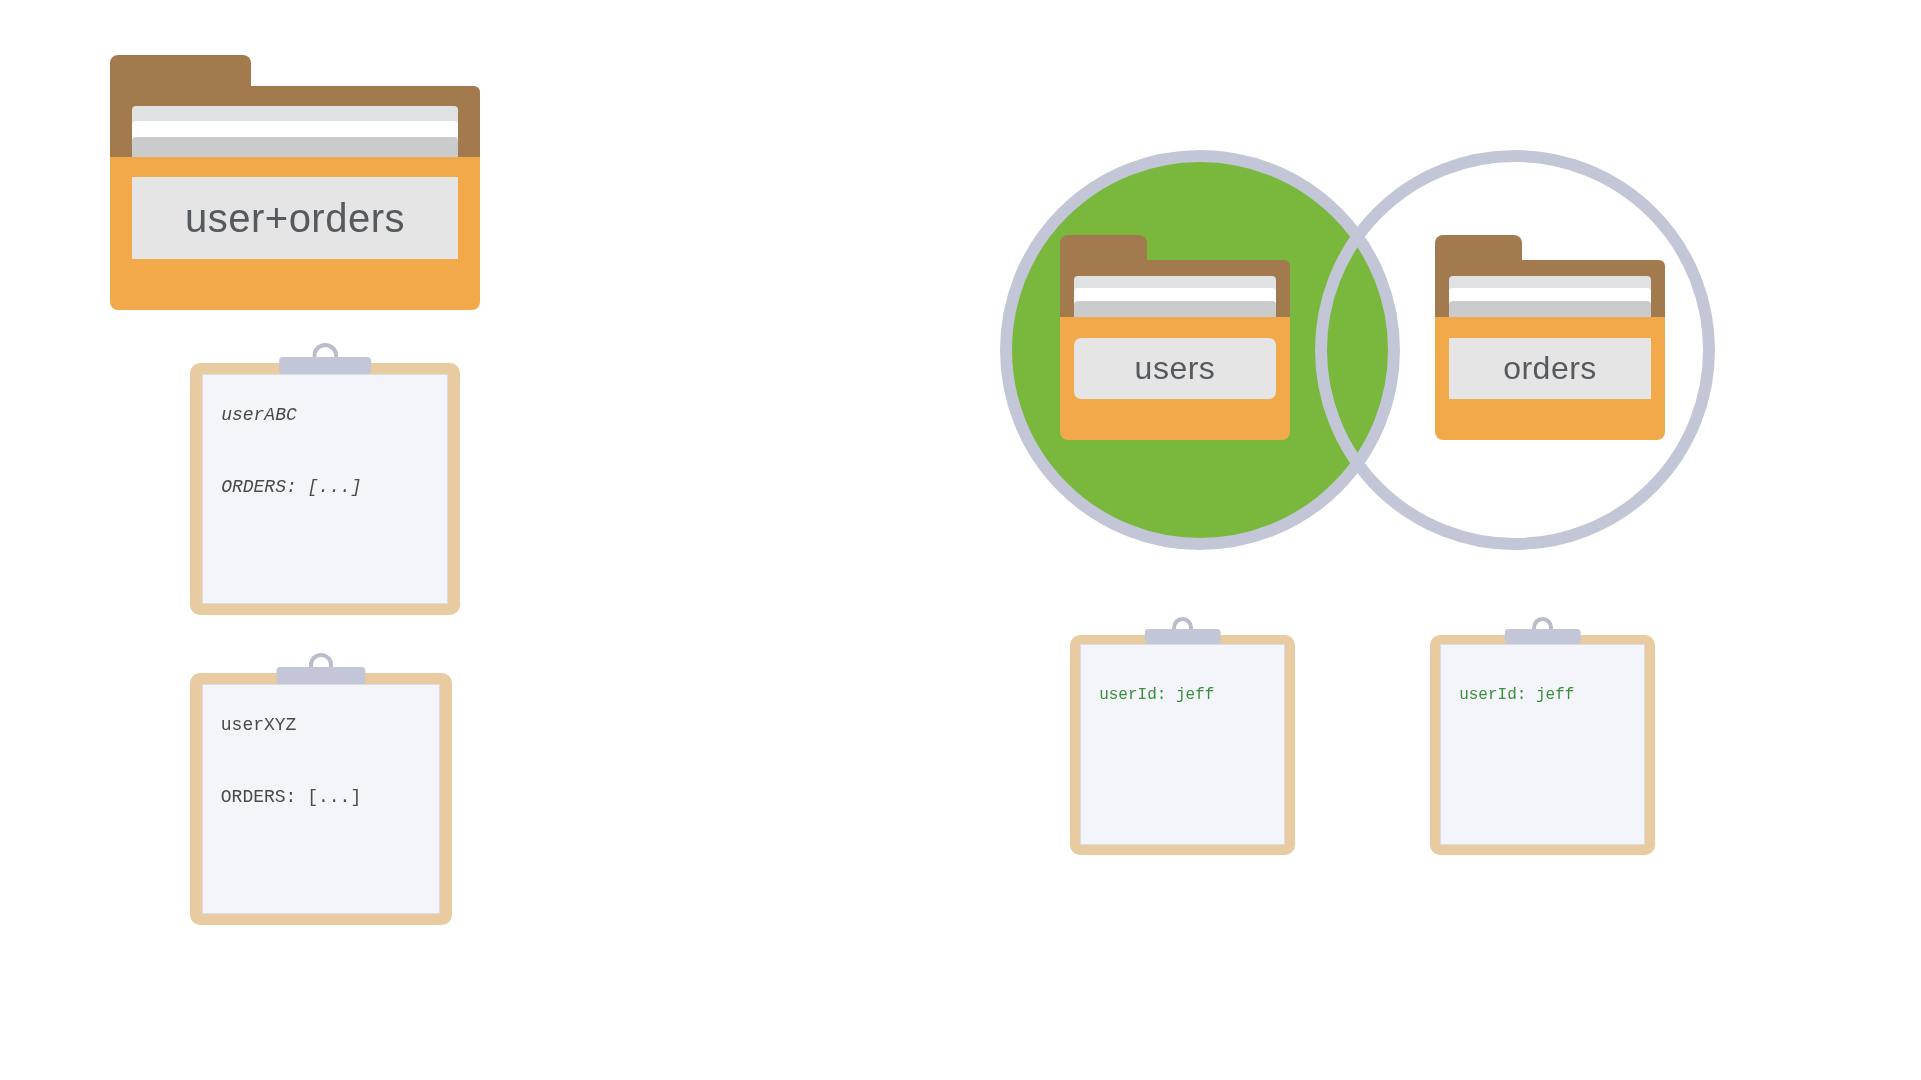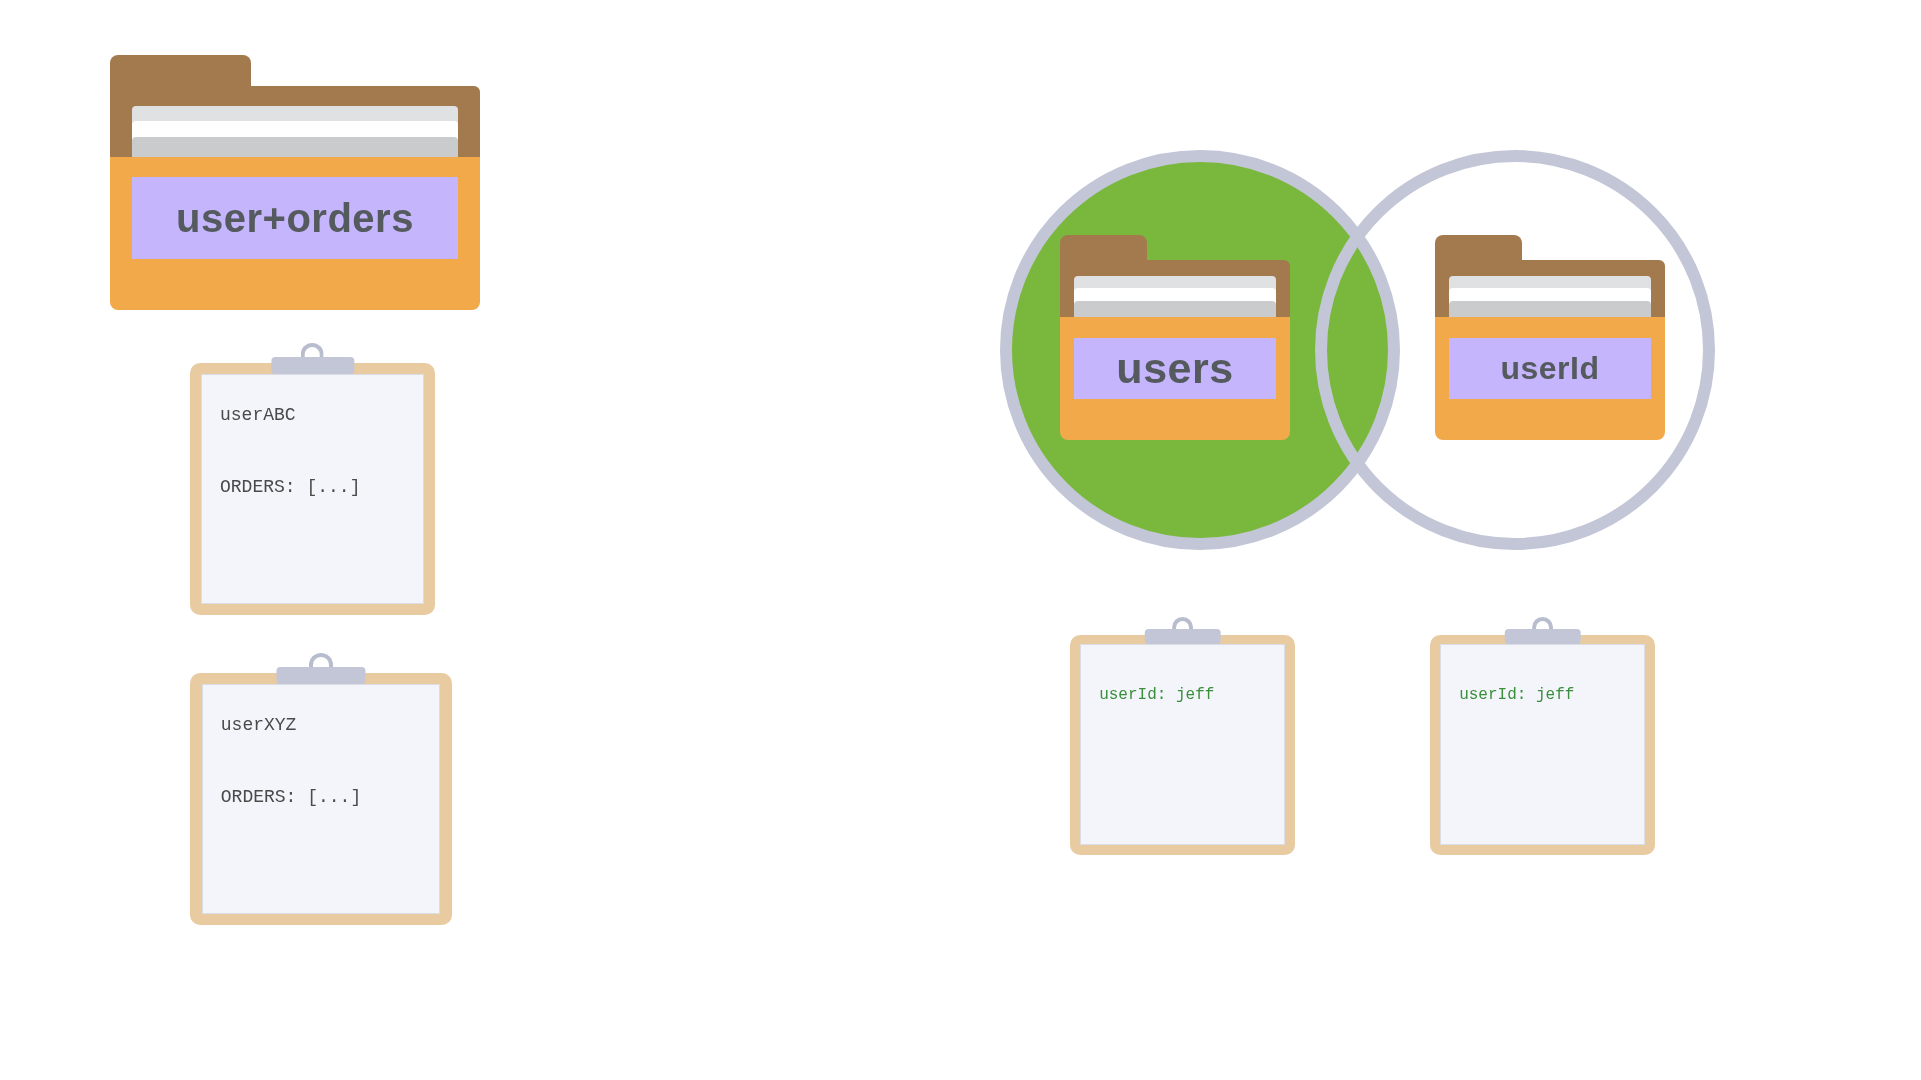--- a/index.html
+++ b/index.html
@@ -59,26 +59,26 @@
     background: #f2a94a;
     border-bottom-left-radius: 8px;
     border-bottom-right-radius: 8px;
   }
   .folder-label {
     position: absolute;
     left: 6%;
     width: 88%;
     top: 48%;
     height: 32%;
-    background: #c4b5fd;
+    background: #e5e5e5;
     display: flex;
     align-items: center;
     justify-content: center;
     color: #555a5e;
-    font-weight: 700;
+    font-weight: 400;
     letter-spacing: 0.5px;
   }
 
   
   .clipboard {
     position: absolute;
   }
   .clip-board-back {
     position: absolute;
     top: 10%;
@@ -157,21 +157,21 @@
   <div class="folder" style="left:110px; top:55px; width:370px; height:255px;">
     <div class="folder-tab"></div>
     <div class="folder-back"></div>
     <div class="paper paper1"></div>
     <div class="paper paper2"></div>
     <div class="paper paper3"></div>
     <div class="folder-front"></div>
     <div class="folder-label" style="font-size:40px;">user+orders</div>
   </div>
 
-  <div class="clipboard" style="left:190px; top:335px; width:245px; height:280px;">
+  <div class="clipboard" style="left:190px; top:335px; width:270px; height:280px;font-style:italic;">
     <div class="clip-board-back"></div>
     <div class="clip-page">userABC
 
 ORDERS: [...]</div>
     <div class="clip-clip">
       <div class="clip-ring"></div>
       <div class="clip-bar"></div>
     </div>
   </div>
 
@@ -189,31 +189,31 @@
   <div class="venn-circle venn-left" style="left:1000px; top:150px; width:400px; height:400px;"></div>
   <div class="venn-circle venn-right" style="left:1315px; top:150px; width:400px; height:400px;"></div>
 
   <div class="folder" style="left:1060px; top:235px; width:230px; height:205px;">
     <div class="folder-tab"></div>
     <div class="folder-back"></div>
     <div class="paper paper1"></div>
     <div class="paper paper2"></div>
     <div class="paper paper3"></div>
     <div class="folder-front"></div>
-    <div class="folder-label" style="font-size:43px; top:50%; height:30%;">users</div>
+    <div class="folder-label" style="font-size:32px; top:50%; height:30%;border-radius:7px;">users</div>
   </div>
 
   <div class="folder" style="left:1435px; top:235px; width:230px; height:205px;">
     <div class="folder-tab"></div>
     <div class="folder-back"></div>
     <div class="paper paper1"></div>
     <div class="paper paper2"></div>
     <div class="paper paper3"></div>
     <div class="folder-front"></div>
-    <div class="folder-label" style="font-size:32px; top:50%; height:30%;">userId</div>
+    <div class="folder-label" style="font-size:32px; top:50%; height:30%;">orders</div>
   </div>
 
   <div class="clipboard" style="left:1070px; top:610px; width:225px; height:245px;">
     <div class="clip-board-back"></div>
     <div class="clip-page green">userId: jeff</div>
     <div class="clip-clip">
       <div class="clip-ring"></div>
       <div class="clip-bar"></div>
     </div>
   </div>

